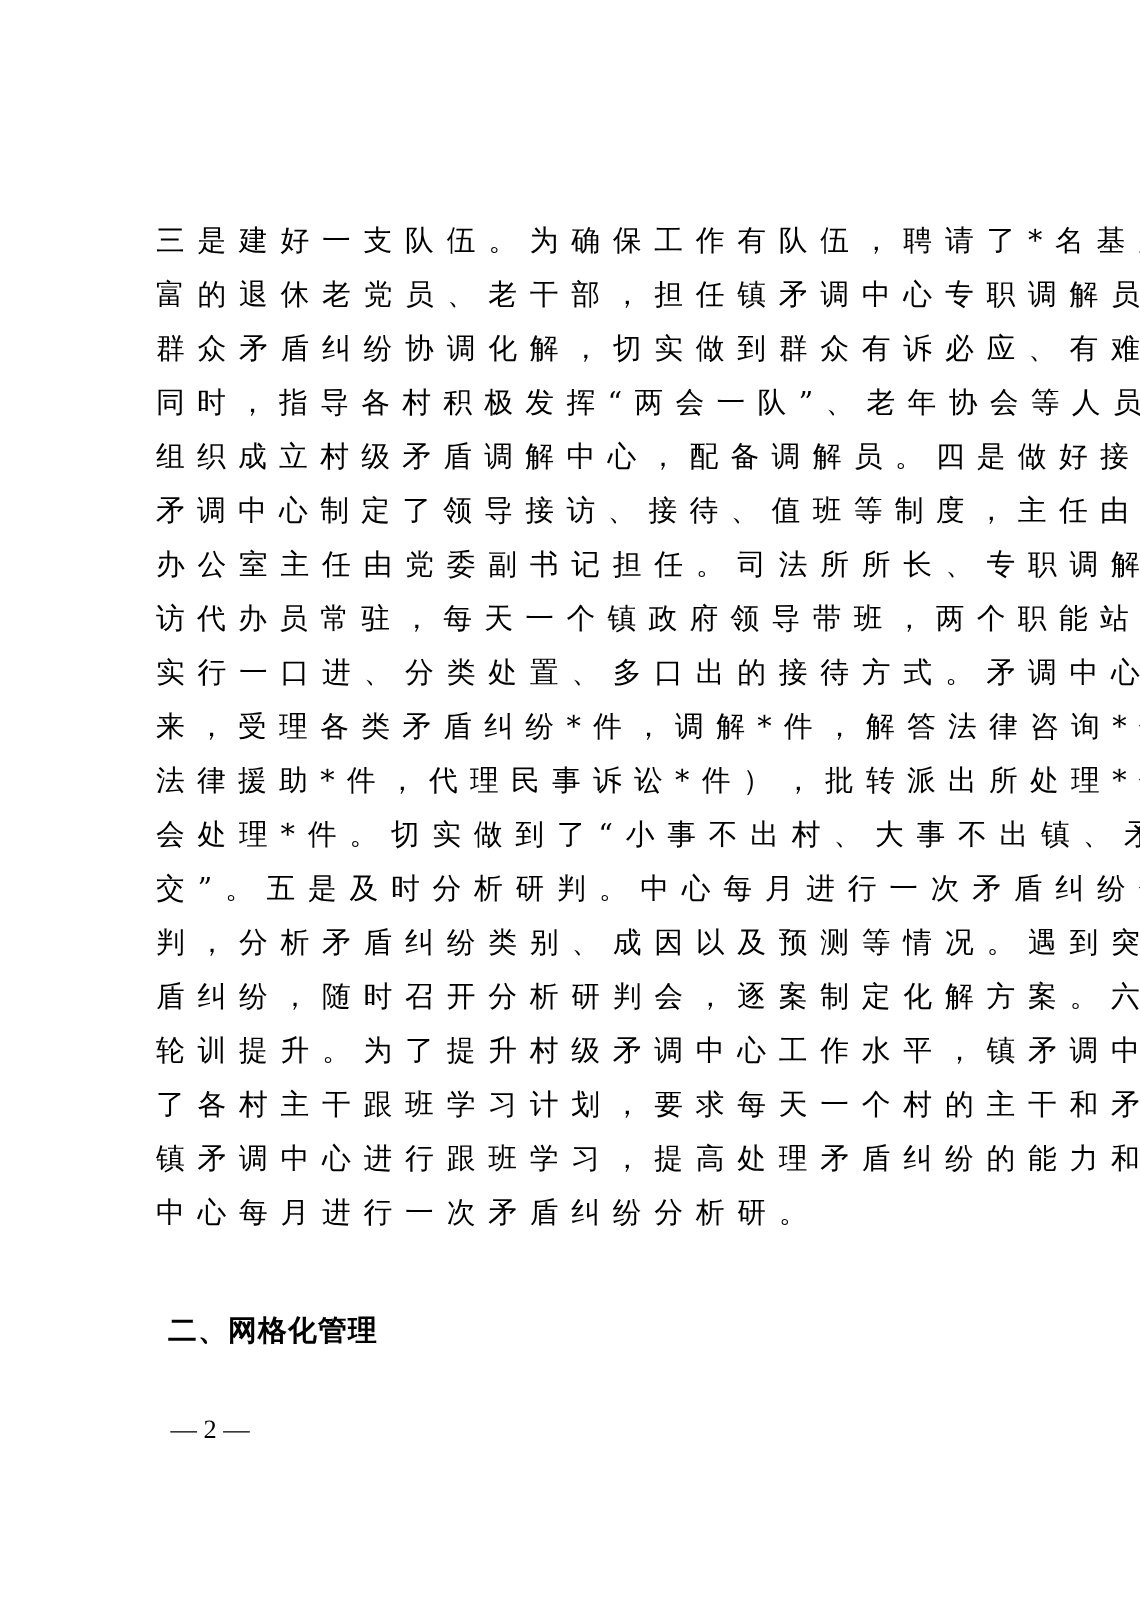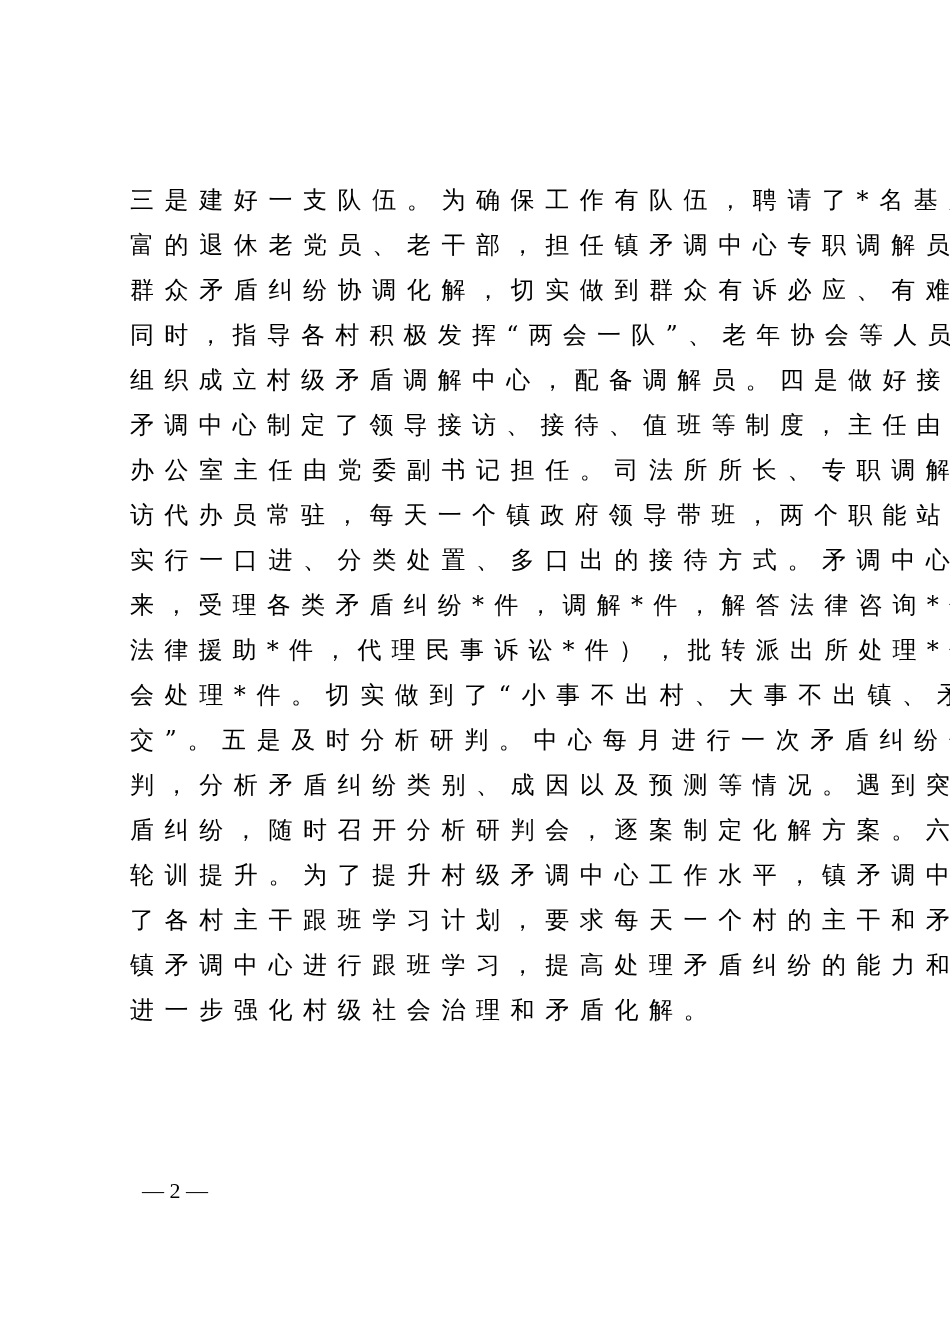--- a/index.html
+++ b/index.html
@@ -75,18 +75,19 @@
     <div class="line">实行一口进、分类处置、多口出的接待方式。矛调中心成立以</div>
     <div class="line wide">来，受理各类矛盾纠纷*件，调解*件，解答法律咨询*件（提供</div>
     <div class="line wide">法律援助*件，代理民事诉讼*件），批转派出所处理*件、村委</div>
     <div class="line">会处理*件。切实做到了“小事不出村、大事不出镇、矛盾不上</div>
     <div class="line">交”。五是及时分析研判。中心每月进行一次矛盾纠纷分析研</div>
     <div class="line">判，分析矛盾纠纷类别、成因以及预测等情况。遇到突发性矛</div>
     <div class="line">盾纠纷，随时召开分析研判会，逐案制定化解方案。六是强化</div>
     <div class="line">轮训提升。为了提升村级矛调中心工作水平，镇矛调中心制定</div>
     <div class="line">了各村主干跟班学习计划，要求每天一个村的主干和矛调员在</div>
     <div class="line">镇矛调中心进行跟班学习，提高处理矛盾纠纷的能力和水平，</div>
-    <div class="line">进一步强化村级社会治理和矛盾化解。</div>
+    <div class="line">中心每月进行一次矛盾纠纷分析研。</div>
   </div>
 
+  <div class="section-heading">二、网格化管理</div>
 
   <div class="page-number">— 2 —</div>
 </div>
 
 </body></html>

